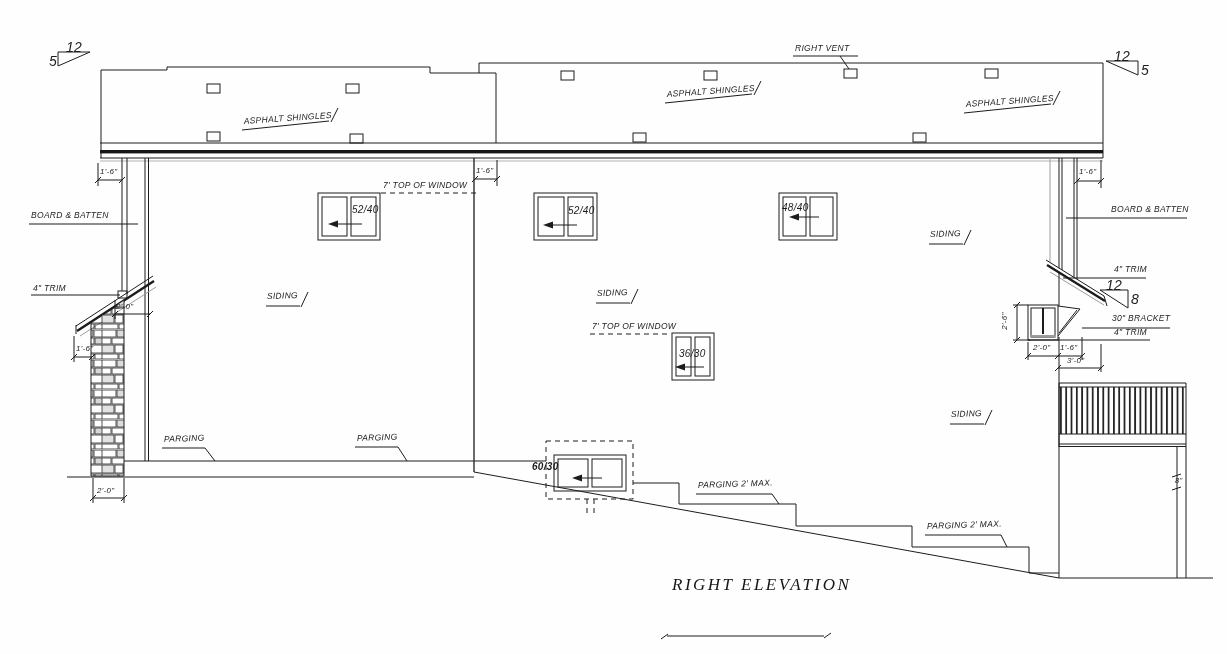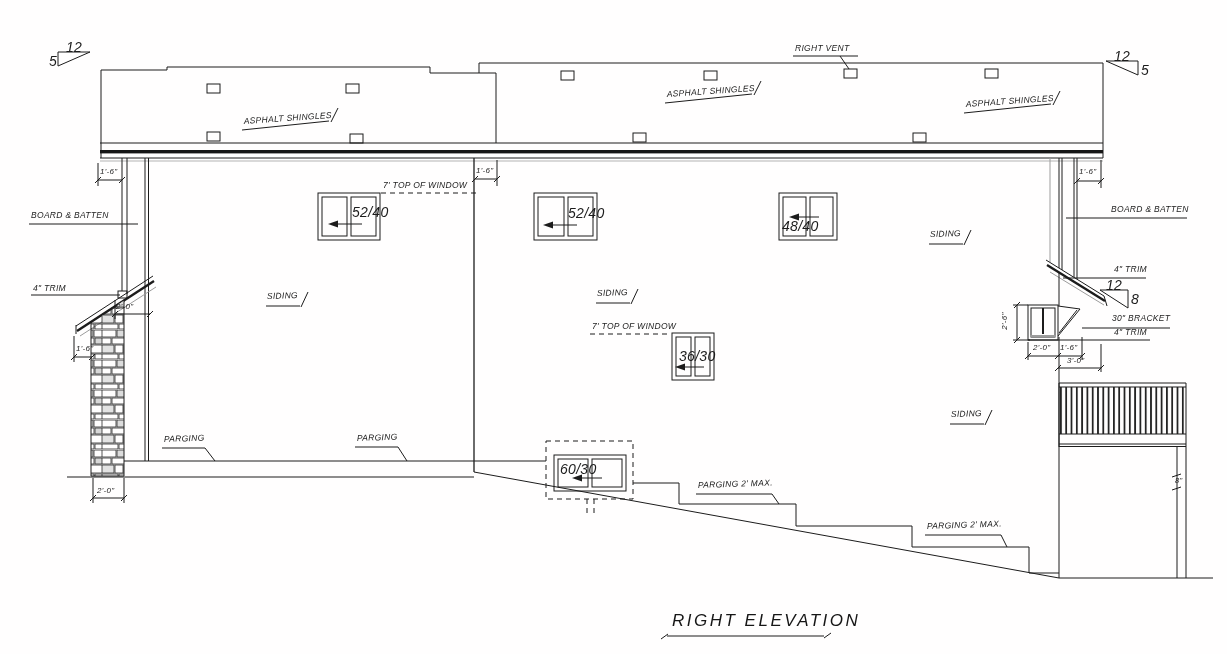--- a/index.html
+++ b/index.html
@@ -6,21 +6,21 @@
   .sheet{
     position:relative;width:1227px;height:654px;background:#fffefe;
     font-family:"Liberation Sans",sans-serif;color:#1c1c1c;overflow:hidden;
   }
   svg{position:absolute;left:0;top:0;}
   .lbl{
     position:absolute;font-style:italic;font-size:8.5px;letter-spacing:.3px;
     white-space:nowrap;color:#1c1c1c;line-height:1;
   }
   .dim{font-size:8px;}
-  .wlabel{font-size:14px;}
+  .wlabel{font-size:10px;}
   .slope-num{font-size:14px;}
   .tilt{transform:rotate(-4deg);transform-origin:left bottom;}
   .tilt2{transform:rotate(-2deg);transform-origin:left bottom;}
   .title-lbl{font-size:17px;letter-spacing:2.5px;font-style:italic;color:#161616;}
   .rot90{transform:rotate(-90deg);transform-origin:center center;text-align:center;}
 </style>
 </head>
 <body>
 
 <div class="sheet">
@@ -216,21 +216,21 @@
       <path d="M1013,305 H1028 M1013,340 H1030 M1017,305 V340 M1014,308 L1020,302 M1014,343 L1020,337"></path>
 
       <path d="M1028,342 V360 M1082,337 V360 M1028,356 H1082 M1025,359 L1031,353 M1055,359 L1061,353 M1079,359 L1085,353"></path>
 
       <path d="M1101,344 V372 M1058,368 H1101 M1055,371 L1061,365 M1098,371 L1104,365"></path>
 
       <path d="M1172,477 L1181,474 M1172,490 L1181,487"></path>
     </g>
   </svg>
 
-  <div class="lbl title-lbl" style="left:672px;top:612px;">RIGHT ELEVATION</div>
+  <div class="lbl title-lbl" style="left:672px;top:576px;font-family:Liberation Serif, serif;">RIGHT ELEVATION</div>
 
   <div class="lbl slope-num" style="left:66px;top:40px;">12</div>
   <div class="lbl slope-num" style="left:49px;top:54px;">5</div>
   <div class="lbl slope-num" style="left:1114px;top:49px;">12</div>
   <div class="lbl slope-num" style="left:1141px;top:63px;">5</div>
   <div class="lbl slope-num" style="left:1106px;top:278px;">12</div>
   <div class="lbl slope-num" style="left:1131px;top:292px;">8</div>
 
   <div class="lbl" style="left:795px;top:44px;">RIGHT VENT</div>
   <div class="lbl tilt" style="left:244px;top:117px;">ASPHALT SHINGLES</div>
@@ -252,23 +252,23 @@
   <div class="lbl tilt2" style="left:164px;top:435px;">PARGING</div>
   <div class="lbl tilt2" style="left:357px;top:434px;">PARGING</div>
   <div class="lbl tilt2" style="left:698px;top:481px;">PARGING 2' MAX.</div>
   <div class="lbl tilt2" style="left:927px;top:522px;">PARGING 2' MAX.</div>
 
   <div class="lbl" style="left:383px;top:181px;">7' TOP OF WINDOW</div>
   <div class="lbl" style="left:592px;top:322px;">7' TOP OF WINDOW</div>
 
   <div class="lbl wlabel" style="left:352px;top:205px;">52/40</div>
   <div class="lbl wlabel" style="left:568px;top:206px;">52/40</div>
-  <div class="lbl wlabel" style="left:782px;top:203px;margin-top:16px;">48/40</div>
+  <div class="lbl wlabel" style="left:782px;top:203px;">48/40</div>
   <div class="lbl wlabel" style="left:679px;top:349px;">36/30</div>
-  <div class="lbl wlabel" style="left:560px;top:462px;">60/30</div>
+  <div class="lbl wlabel" style="left:532px;top:462px;font-weight:bold;">60/30</div>
 
   <div class="lbl dim" style="left:100px;top:168px;">1'-6"</div>
   <div class="lbl dim" style="left:476px;top:167px;">1'-6"</div>
   <div class="lbl dim" style="left:1079px;top:168px;">1'-6"</div>
   <div class="lbl dim" style="left:97px;top:487px;">2'-0"</div>
   <div class="lbl dim" style="left:116px;top:303px;">2'-0"</div>
   <div class="lbl dim" style="left:76px;top:345px;">1'-6"</div>
   <div class="lbl dim rot90" style="left:985px;top:317px;width:40px;">2'-6"</div>
   <div class="lbl dim" style="left:1033px;top:344px;">2'-0"</div>
   <div class="lbl dim" style="left:1060px;top:344px;">1'-6"</div>

